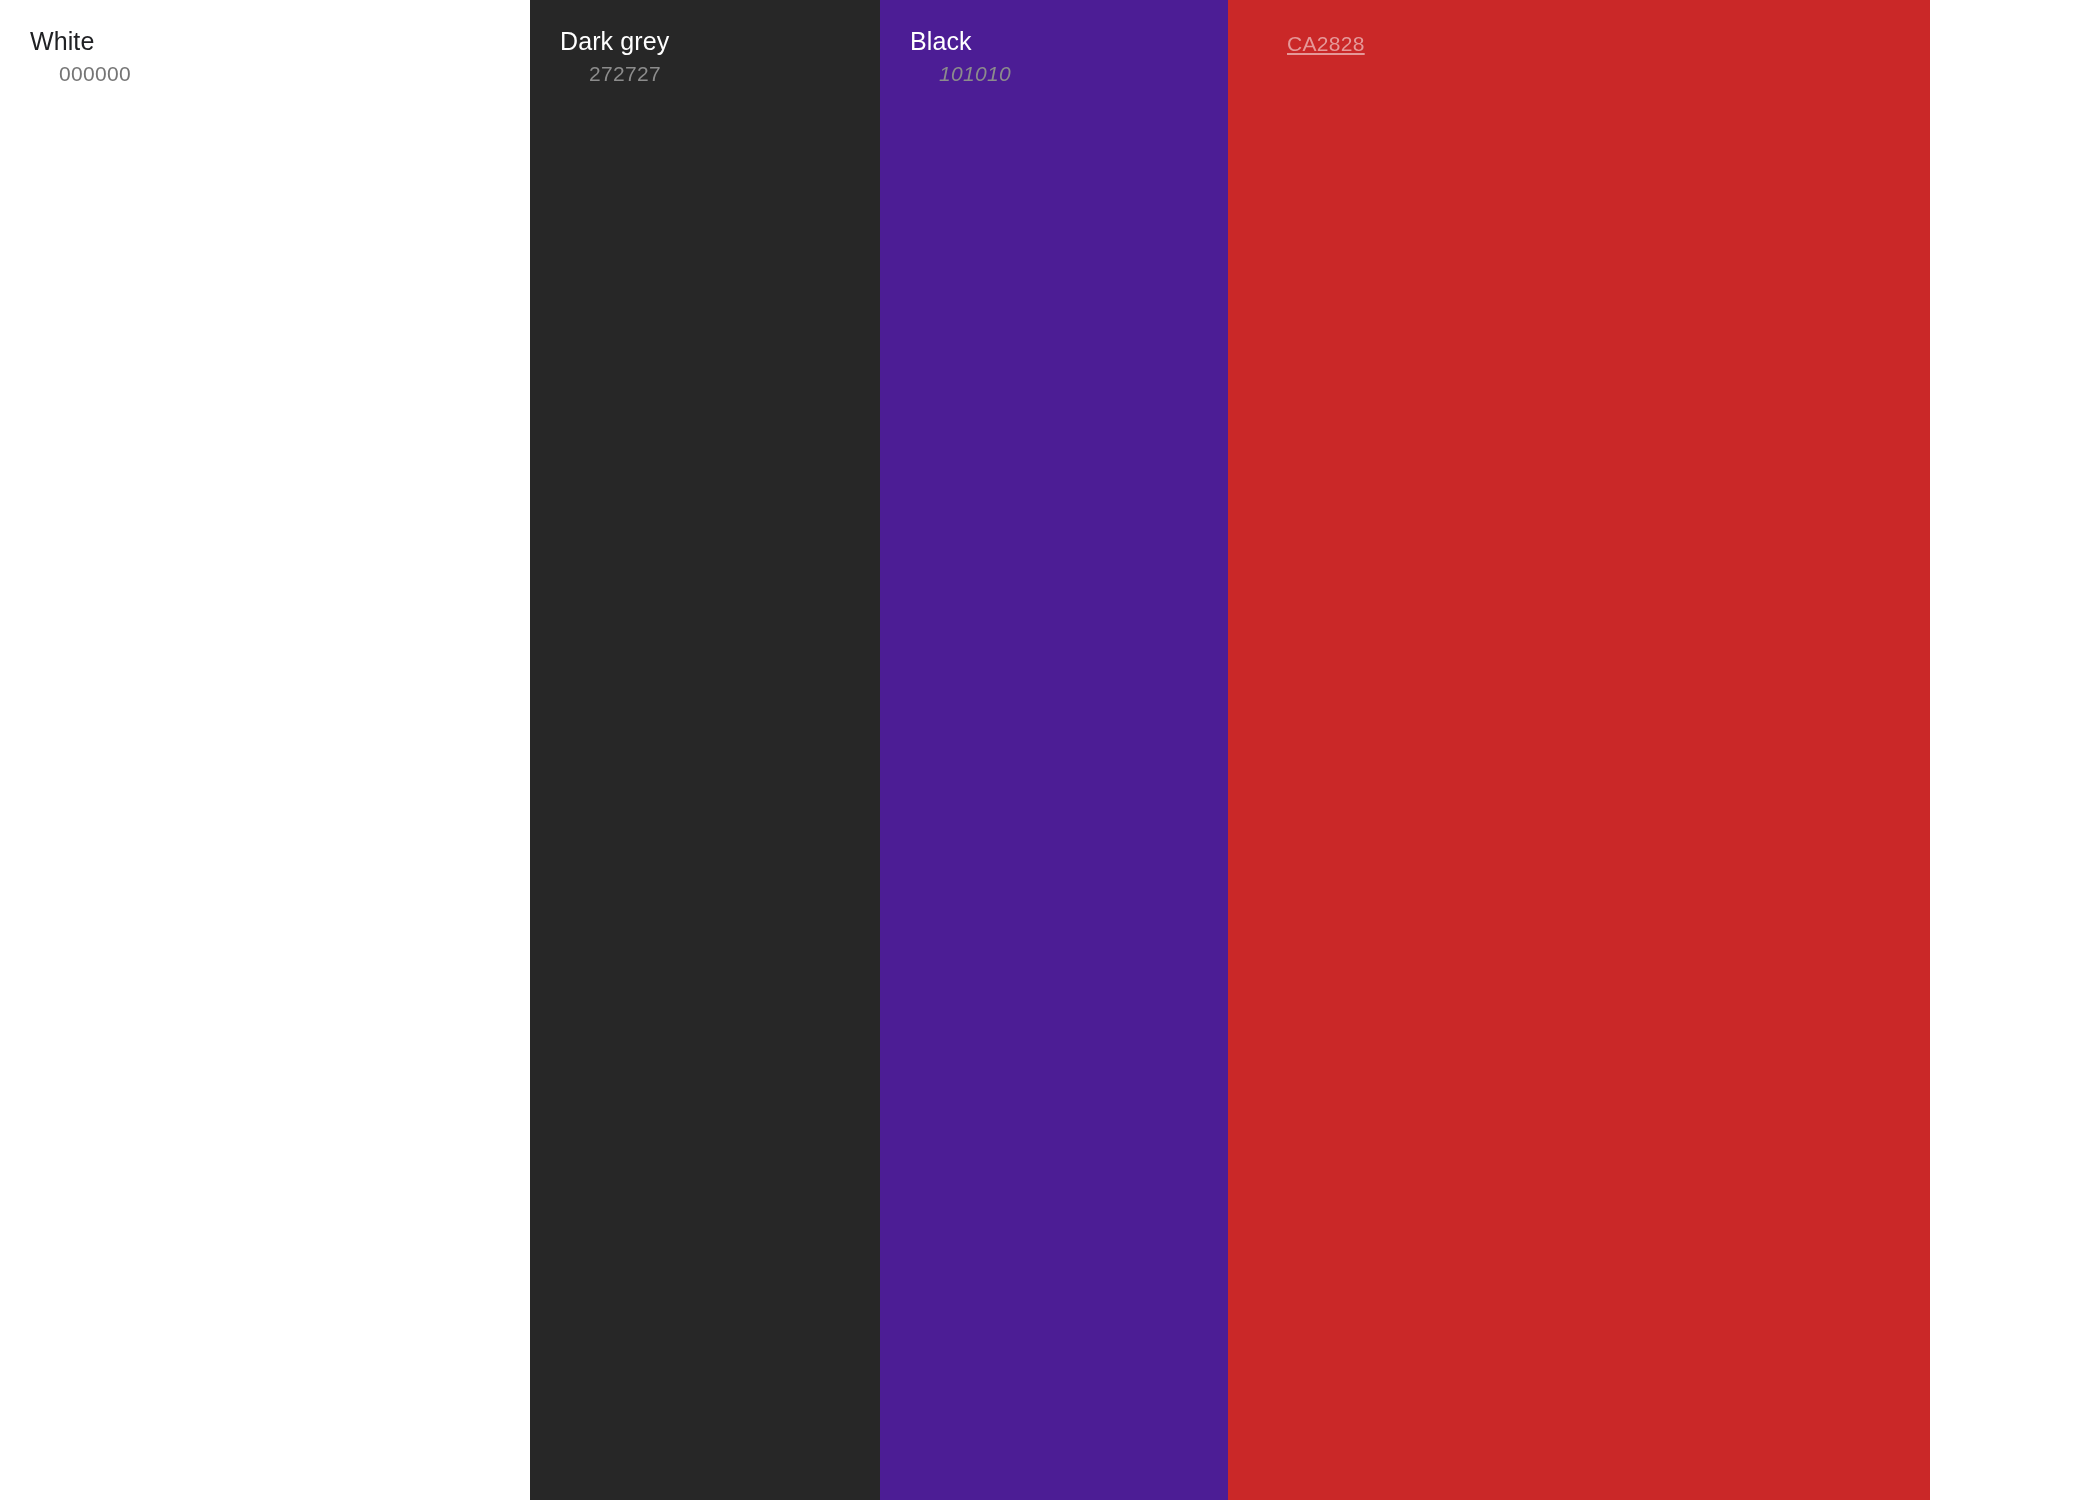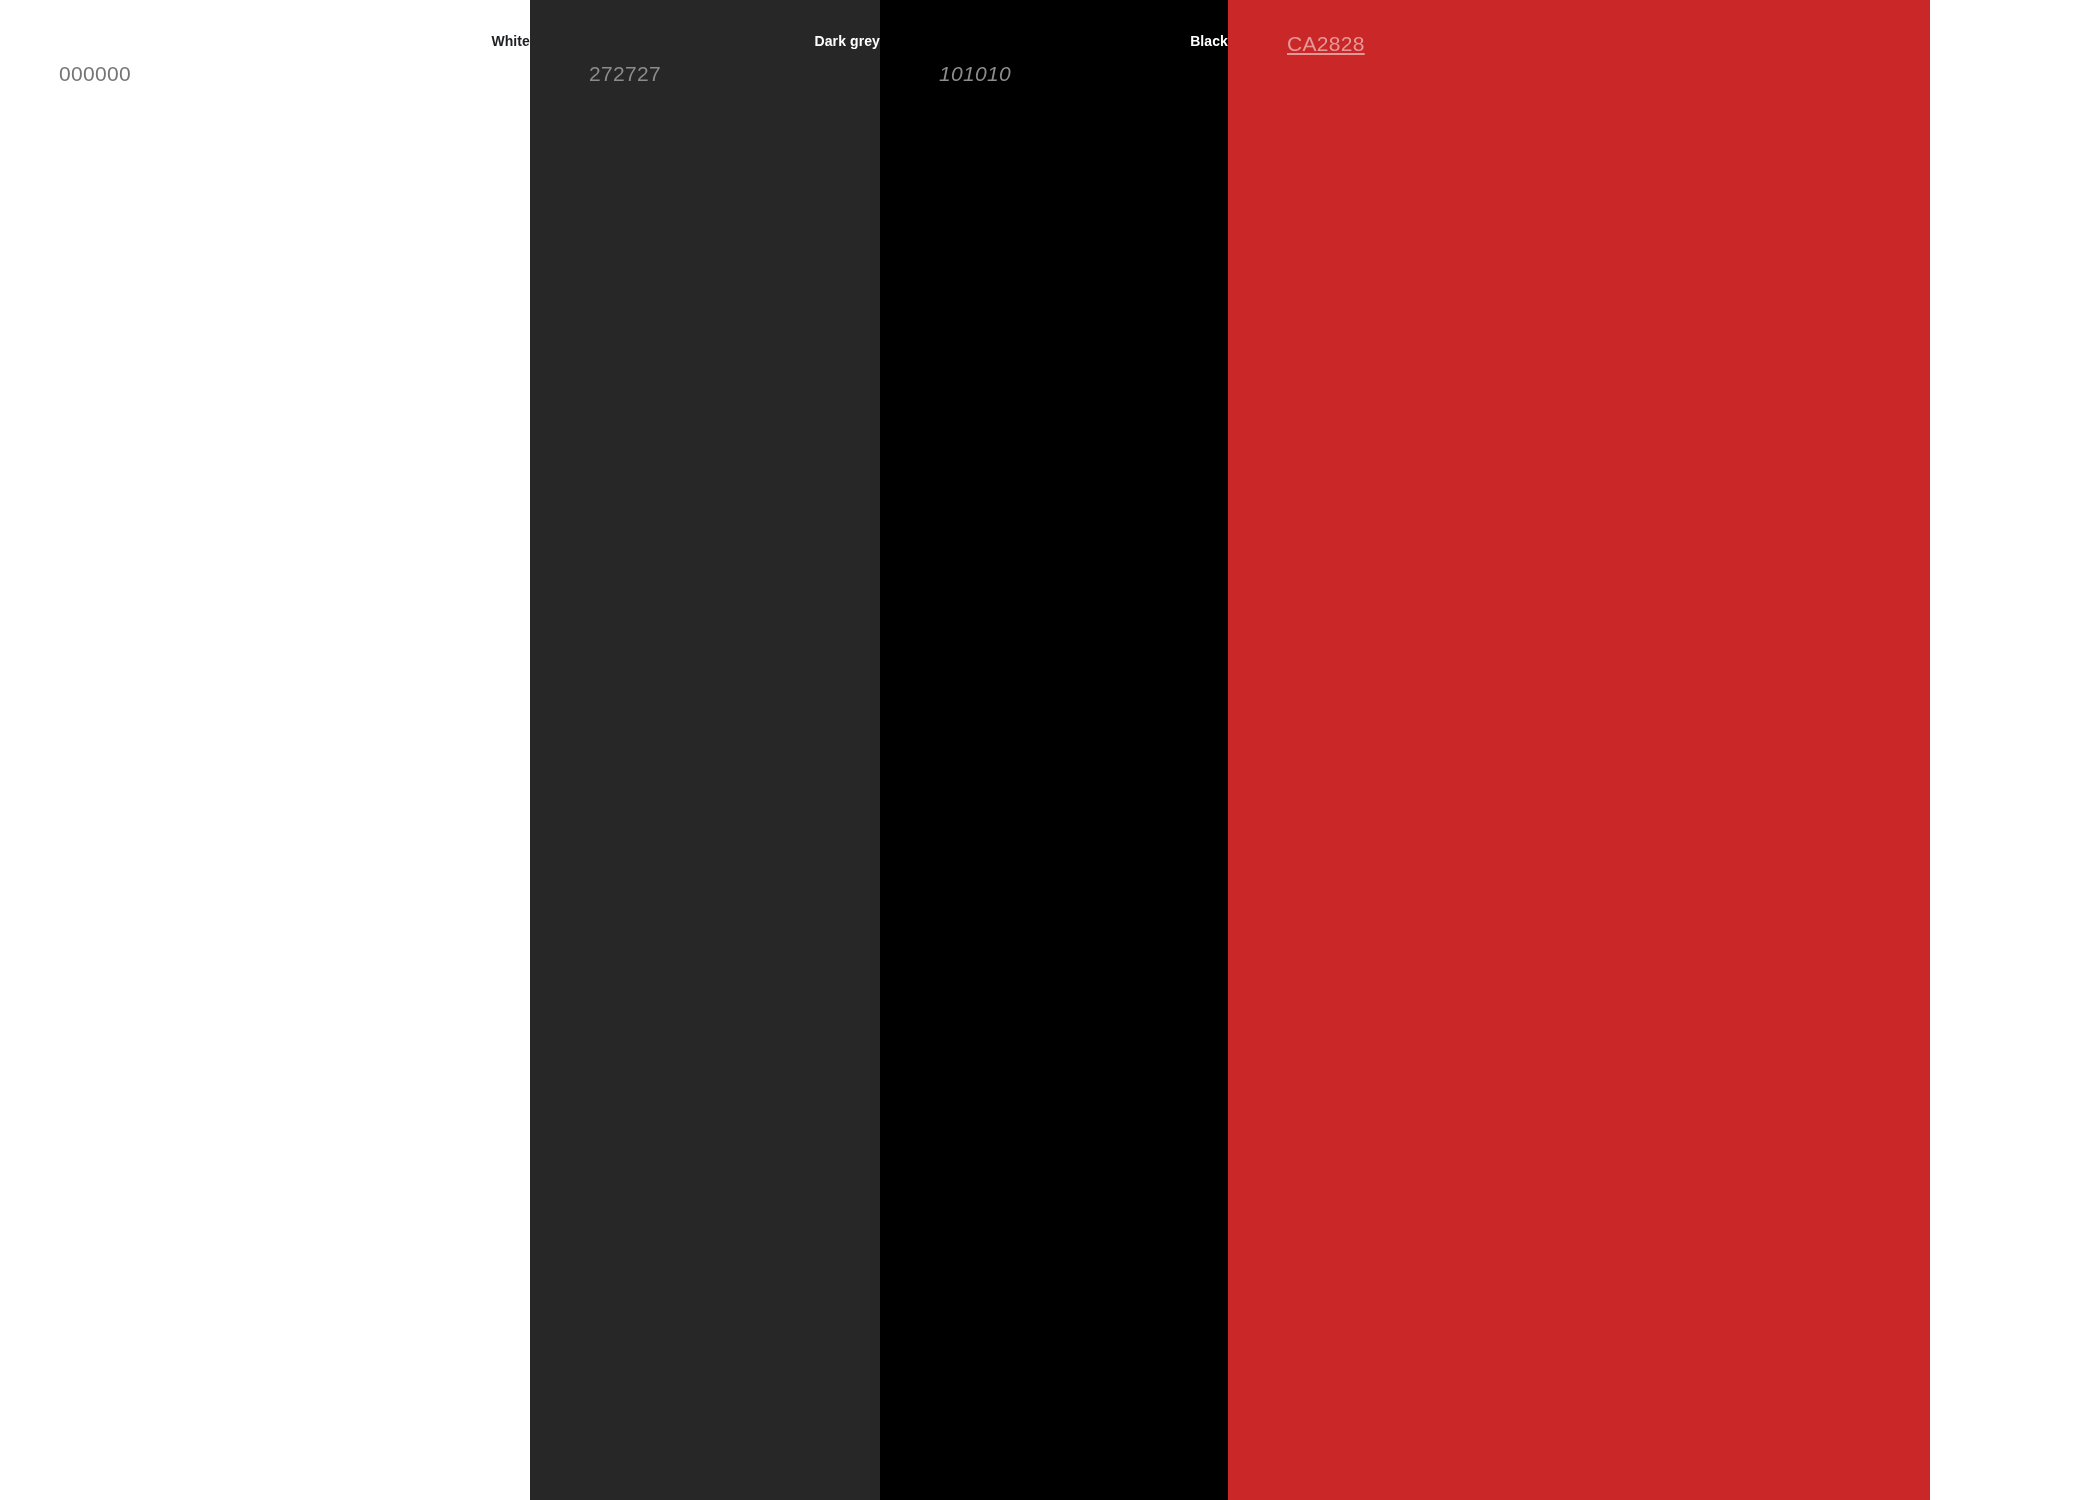--- a/index.html
+++ b/index.html
@@ -32,25 +32,24 @@
   }
 
   .swatch-labels {
     display: block;
     white-space: nowrap;
   }
 
   .swatch-name {
     display: block;
     font-family: "Liberation Sans", sans-serif;
-    font-size: 14px;
+    font-size: 25px;
     line-height: 30px;
-    font-weight: 700;
+    font-weight: 400;
     letter-spacing: 0.1px;
-    text-align: right;
   }
 
   .swatch-hex {
     display: block;
     font-family: "Liberation Sans", sans-serif;
     font-size: 21px;
     line-height: 30px;
     font-weight: 400;
     letter-spacing: 0.3px;
     margin-top: 3px;
@@ -66,21 +65,21 @@
         <span class="swatch-name" style="color: rgb(32, 33, 36);">White</span>
         <span class="swatch-hex" style="color: rgb(117, 117, 117);">000000</span>
       </div>
     </div>
     <div class="swatch" style="width: 350px; background-color: rgb(39, 39, 39);">
       <div class="swatch-labels">
         <span class="swatch-name" style="color: rgb(255, 255, 255);">Dark grey</span>
         <span class="swatch-hex" style="color: rgb(140, 140, 140);">272727</span>
       </div>
     </div>
-    <div class="swatch" style="width: 348px; background-color: #000000;">
+    <div class="swatch" style="width: 348px; background-color: #4c1d95;">
       <div class="swatch-labels">
         <span class="swatch-name" style="color: rgb(255, 255, 255);">Black</span>
         <span class="swatch-hex" style="color: rgb(140, 140, 140); font-style: italic;">101010</span>
       </div>
     </div>
     <div class="swatch" style="width: 702px; background-color: rgb(202, 40, 40);">
       <div class="swatch-labels">
         <span class="swatch-hex" style="color: rgb(229, 152, 152); text-decoration: underline;">CA2828</span>
       </div>
     </div>

